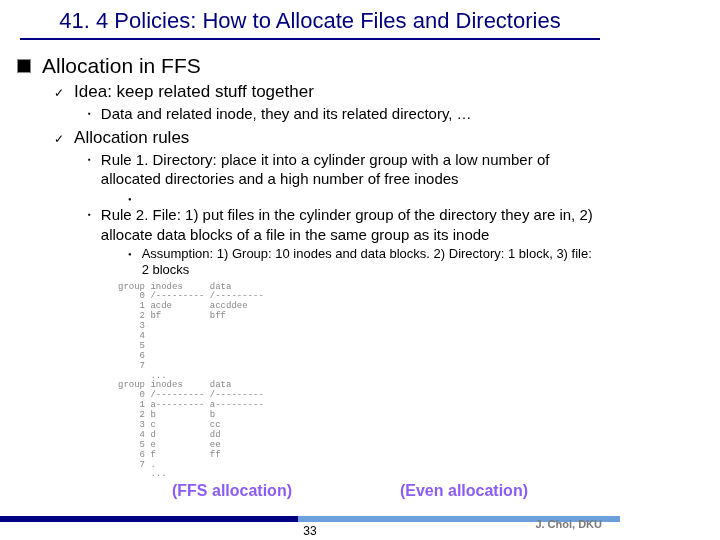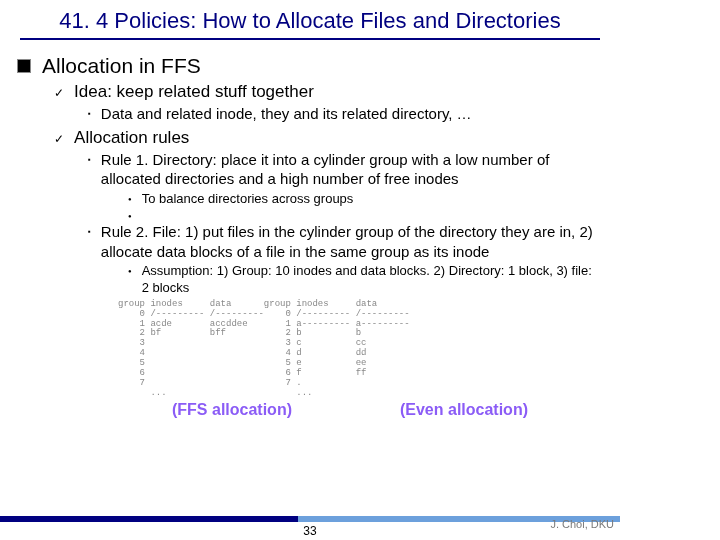--- a/index.html
+++ b/index.html
@@ -84,22 +84,23 @@
   }
   .lvl4 .dot {
     font-size: 6px;
     margin-top: 5px;
     margin-right: 10px;
     flex: none;
   }
   .arrow { font-family: Arial; }
   .tables-row {
     display: flex;
-    justify-content: flex-start;
+    justify-content: center;
     margin: 4px 20px 0 100px;
+    flex-direction: column;
   }
   .mono-table {
     font-family: "Courier New", monospace;
     font-size: 9px;
     color: #888;
     white-space: pre;
     line-height: 1.1;
   }
   .caption-row {
     display: flex;
@@ -121,24 +122,24 @@
     position: absolute;
     bottom: 2px;
     width: 100%;
     text-align: center;
     font-size: 12px;
     color: #000;
     margin-top: 6px;
   }
   .credit {
     position: absolute;
-    right: 6px;
+    right: 18px;
     bottom: 10px;
     font-size: 11px;
-    font-weight: normal;
+    font-weight: bold;
     color: #7a7a7a;
     z-index: 2;
   }
 </style>
 </head>
 <body>
 
 <div class="slide">
 
   <div class="title">41. 4 Policies: How to Allocate Files and Directories</div>
@@ -164,24 +165,20 @@
     <div class="lvl2">
       <span class="check">✓</span>
       <span>Allocation rules</span>
     </div>
 
     <div class="lvl3">
       <span class="sq">▪</span>
       <span>Rule 1. Directory: place it into a cylinder group with a low number of allocated directories and a high number of free inodes</span>
     </div>
 
-    <div class="lvl4">
-      <span class="dot">●</span>
-      <span>To balance directories across groups</span>
-    </div>
 
     <div class="lvl4">
       <span class="dot">●</span>
     </div>
 
     <div class="lvl3">
       <span class="sq">▪</span>
       <span>Rule 2. File: 1) put files in the cylinder group of the directory they are in, 2) allocate data blocks of a file in the same group as its inode</span>
     </div>
 

